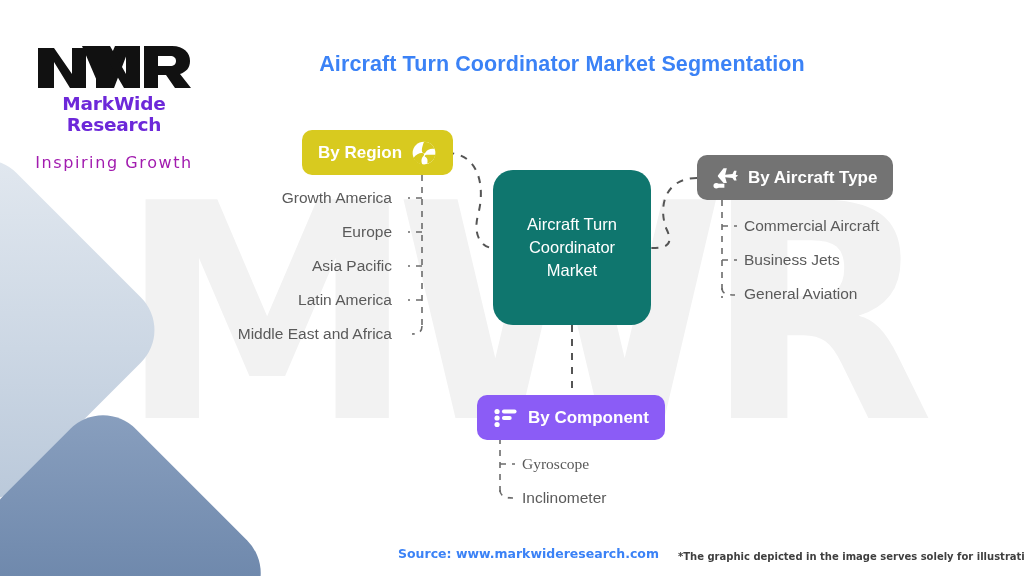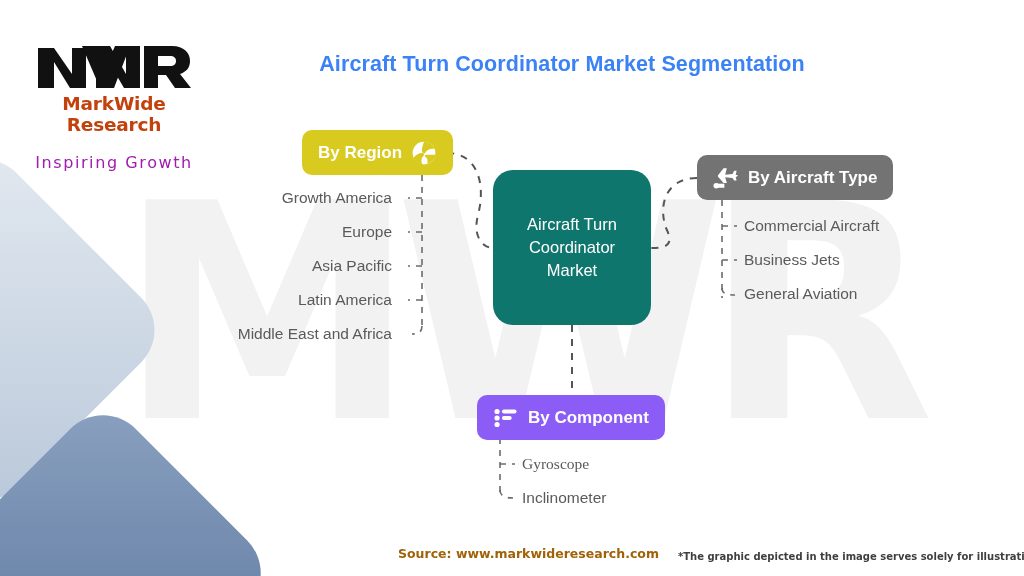--- a/index.html
+++ b/index.html
@@ -75,21 +75,21 @@
   }
   .logo-mark {
     display: block;
     margin: 0 auto;
   }
   .logo-name {
     font-family: "DejaVu Sans", sans-serif;
     font-weight: 700;
     font-size: 18.5px;
     letter-spacing: -0.2px;
-    color: #c2410c;
+    color: #6d28d9;
     margin-top: 1px;
   }
   .logo-tag {
     font-family: "DejaVu Sans", sans-serif;
     font-weight: 400;
     font-size: 16px;
     letter-spacing: 1.6px;
     color: #a21caf;
     margin-top: 18px;
   }
@@ -185,21 +185,21 @@
   }
 
   
   .source {
     position: absolute;
     left: 398px;
     top: 546px;
     font-family: "DejaVu Sans", sans-serif;
     font-size: 12.5px;
     font-weight: 700;
-    color: #a16207;
+    color: #3b82f6;
     white-space: nowrap;
   }
   .disclaimer {
     position: absolute;
     left: 678px;
     top: 551px;
     font-family: "DejaVu Sans", sans-serif;
     font-size: 10px;
     font-weight: 700;
     color: #3f3f3f;

